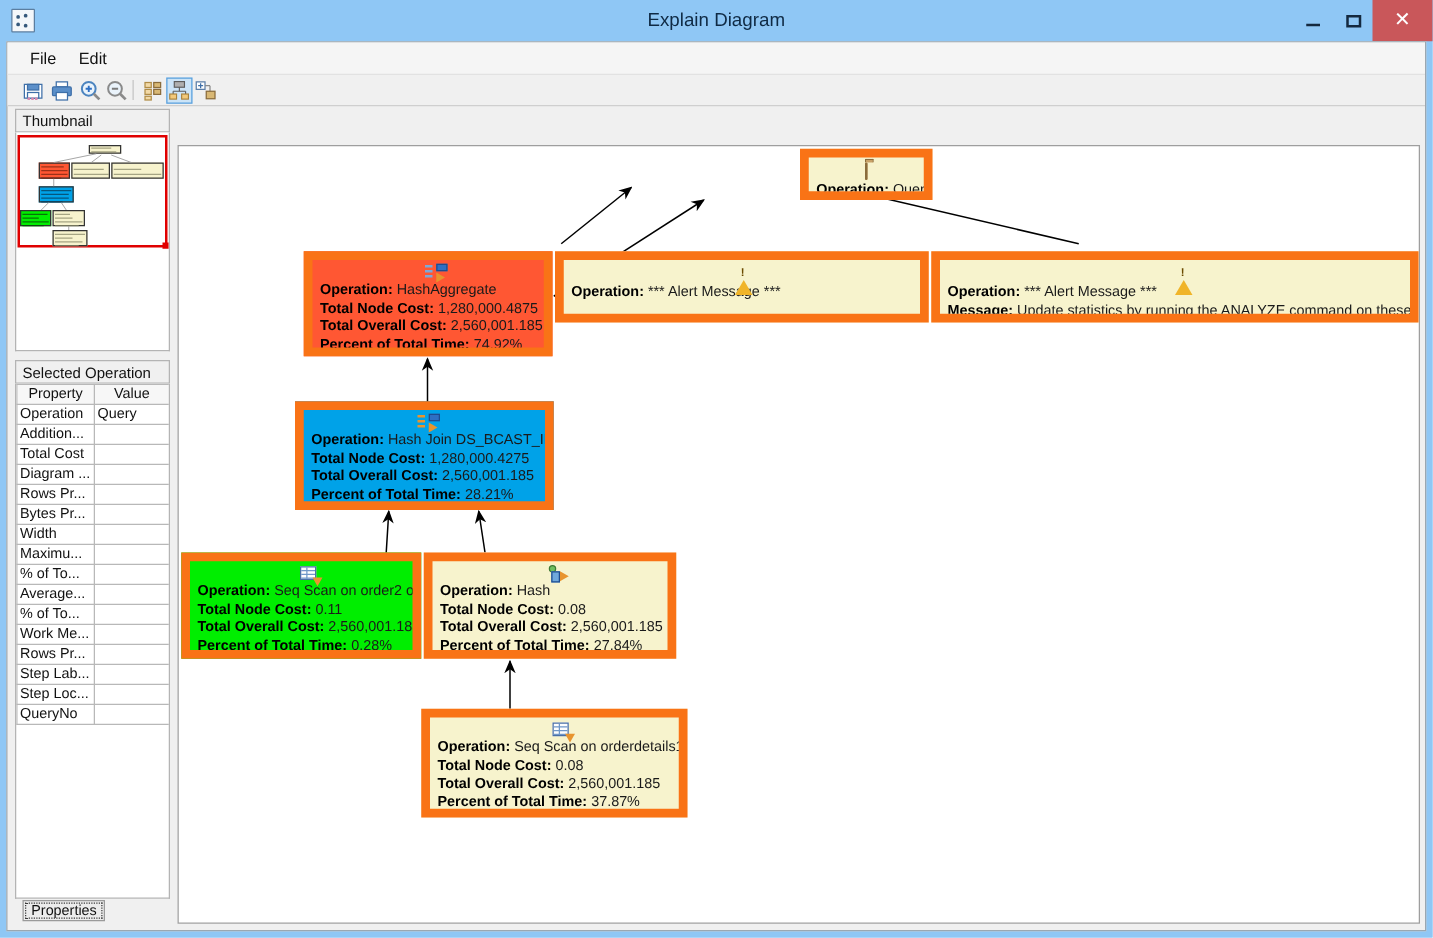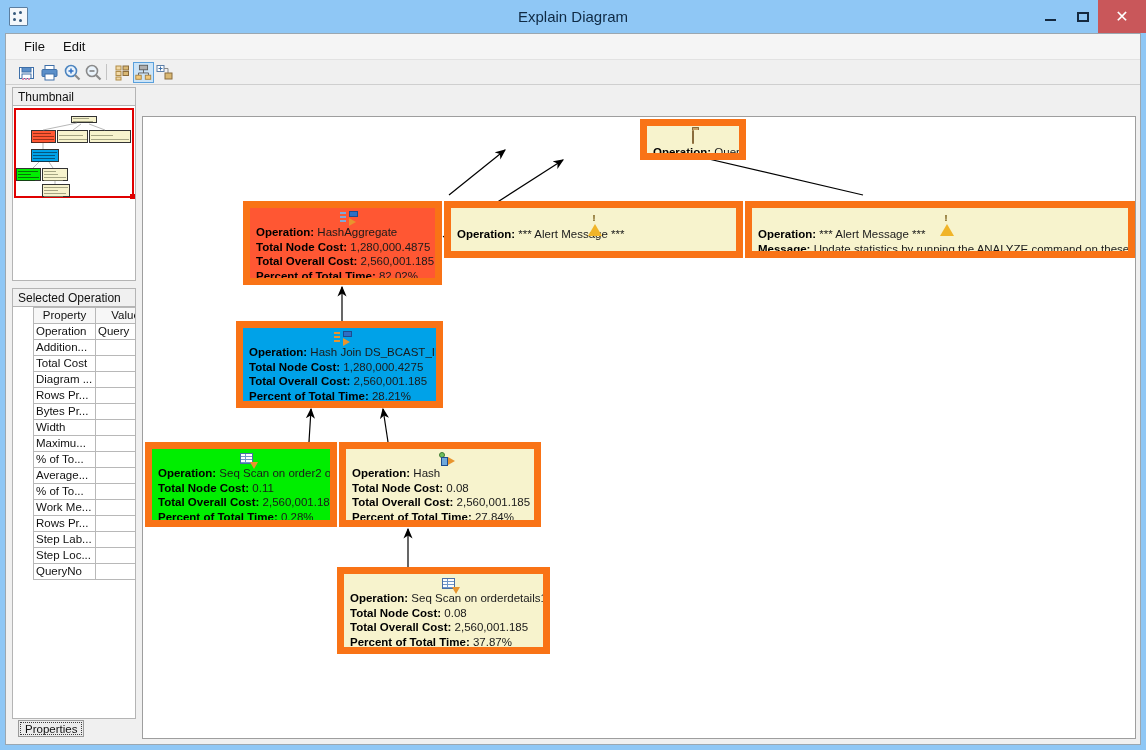--- a/index.html
+++ b/index.html
@@ -98,21 +98,21 @@
   #thumb-grip{position:absolute;left:117px;top:88px;width:5px;height:5px;background:#E00000;}
   .tn{position:absolute;box-sizing:border-box;border:1px solid #333;}
   .tn .ln{position:absolute;left:1px;height:1px;opacity:.75;}
 
   #sel-title{top:201px;}
   #sel-body{
     position:absolute;left:0;top:220px;width:124px;height:412px;
     background:#ffffff;border:1px solid #b4b4b4;border-top:none;
     box-sizing:border-box;overflow:hidden;
   }
-  table.props{border-collapse:collapse;width:122px;table-layout:fixed;margin-left:20px;}
+  table.props{border-collapse:collapse;width:122px;table-layout:fixed;}
   table.props th,table.props td{
     font-size:11.5px;font-weight:normal;color:#111;
     border:1px solid #b8b8b8;height:15px;line-height:15px;
     padding:0 2px;text-align:left;overflow:hidden;white-space:nowrap;
     background:#ffffff;box-sizing:border-box;
   }
   table.props th{background:#F7F7F7;text-align:center;}
   table.props col.c1{width:62px;}
   table.props col.c2{width:60px;}
 
@@ -503,21 +503,21 @@
           <div class="r">
             <b>Total Node Cost:</b>
             <span>1,280,000.4875</span>
           </div>
           <div class="r">
             <b>Total Overall Cost:</b>
             <span>2,560,001.185</span>
           </div>
           <div class="r">
             <b>Percent of Total Time:</b>
-            <span>82.02%</span>
+            <span>74.92%</span>
           </div>
         </div>
       </div>
 
       <div class="node" style="left:301px;top:84px;width:299px;height:57px;background:#F7F3CD;">
         <div class="ico" style="left:137px;top:3px;width:14px;height:12px;">
           <span class="ic-warn"></span>
         </div>
         <div class="rows" style="margin-top:16px;">
           <div class="r">

